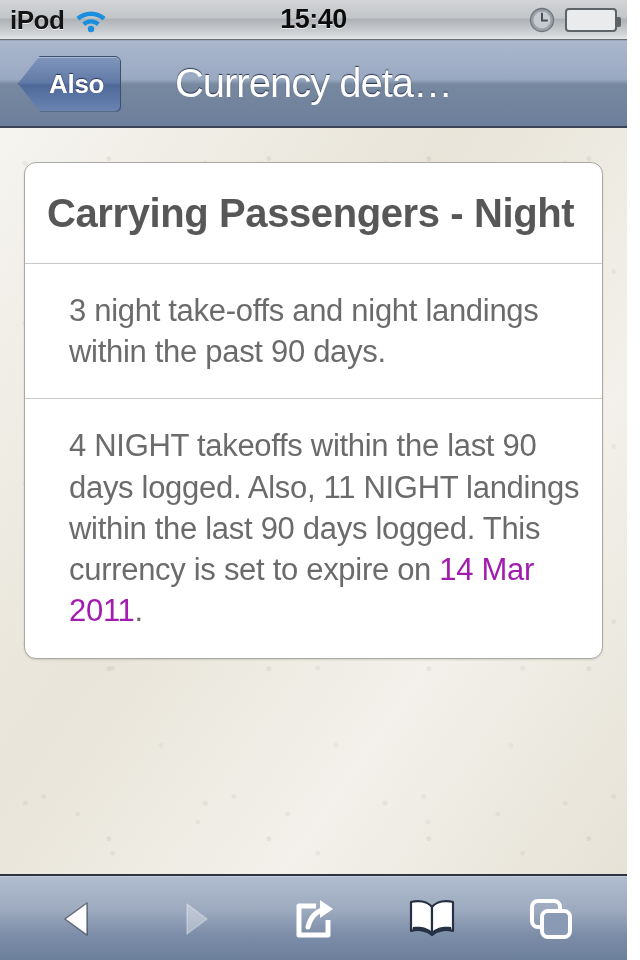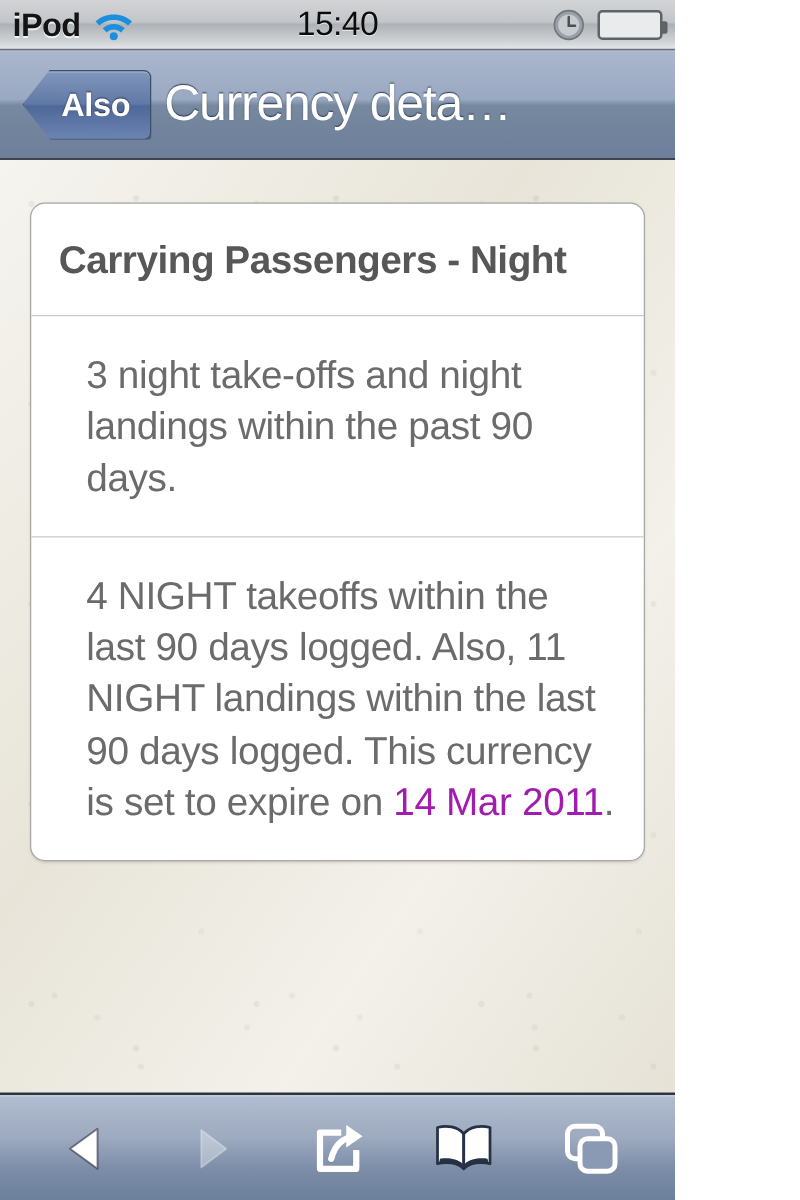--- a/index.html
+++ b/index.html
@@ -5,21 +5,21 @@
   * { margin:0; padding:0; box-sizing:border-box; }
 
   html, body {
     width:640px; height:960px;
     font-family:"Liberation Sans", sans-serif;
     overflow:hidden;
   }
 
   #device {
     position:relative;
-    width:540px; height:960px;
+    width:627px; height:960px;
     background:#ece9df;
     display:flex; flex-direction:column;
   }
 
   
   .status-bar {
     height:40px; flex:0 0 40px;
     background:linear-gradient(to bottom,#d2d4d6 0%,#c3c6c9 45%,#aeb2b6 50%,#cfd2d5 85%,#e4e6e8 100%);
     border-bottom:1px solid #6a6f75;
     display:flex; align-items:center;
@@ -29,21 +29,21 @@
   .status-left { display:flex; align-items:center; gap:10px; }
   .carrier {
     font-size:26px; font-weight:bold; color:#141414;
     letter-spacing:-0.5px; line-height:1;
     text-shadow:0 1px 0 rgba(255,255,255,.75);
   }
   .wifi-icon { width:34px; height:26px; display:block; }
   .status-time {
     position:absolute; left:0; right:0; top:0; bottom:0;
     display:flex; align-items:center; justify-content:center;
-    font-size:27px; font-weight:normal; color:#0c0c0c;
+    font-size:27px; font-weight:bold; color:#0c0c0c;
     letter-spacing:-0.5px;
     text-shadow:0 1px 0 rgba(255,255,255,.7);
     pointer-events:none;
     text-align:right;
   }
   .status-right {
     margin-left:auto; display:flex; align-items:center; gap:10px;
     position:relative; z-index:2;
   }
   .alarm-icon { width:26px; height:26px; display:block; }
@@ -129,21 +129,21 @@
     background:#ffffff;
     border:1px solid #a8a8a4;
     border-radius:12px;
     box-shadow:0 1px 2px rgba(0,0,0,.12);
     overflow:hidden;
   }
   .card-row { padding:26px 22px; }
   .card-row + .card-row { border-top:1px solid #c9c9c6; }
 
   .row-title {
-    font-size:31px; font-weight:bold; color:#575757;
+    font-size:40px; font-weight:bold; color:#575757;
     letter-spacing:-0.4px; line-height:1.2;
   }
   .row-text {
     font-size:31px; color:#6b6b6b;
     line-height:1.33; letter-spacing:-0.3px;margin-left:22px;
   }
   .row-text b { color:#a21caf; font-weight:normal; }
 
   
   .toolbar {

